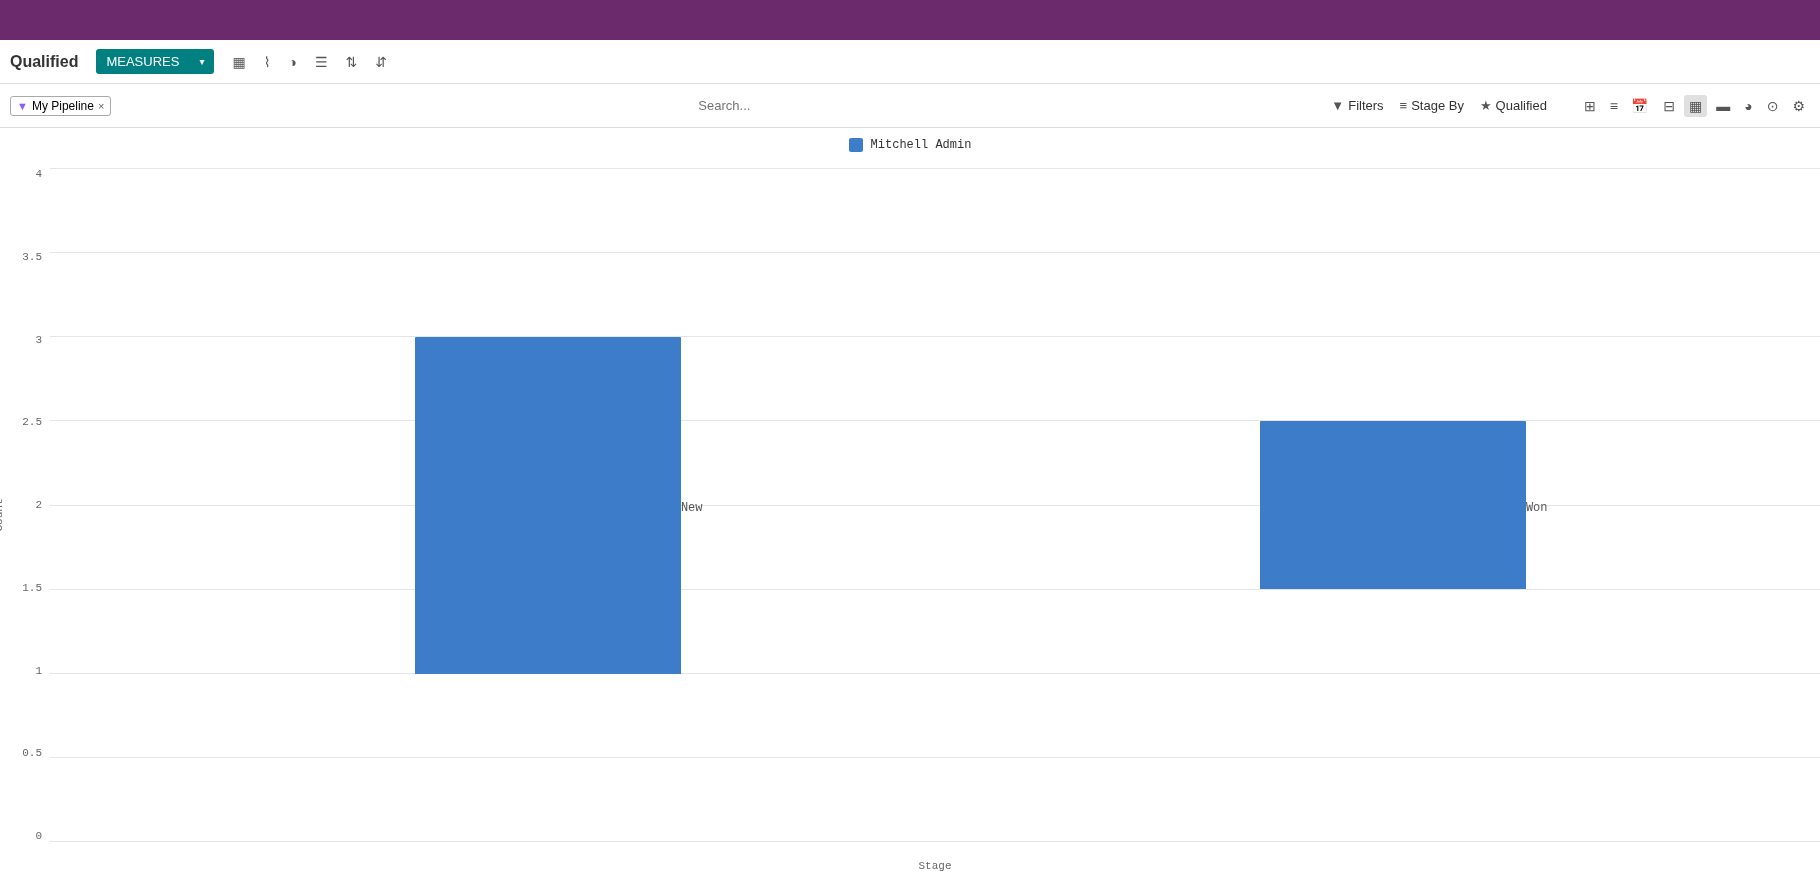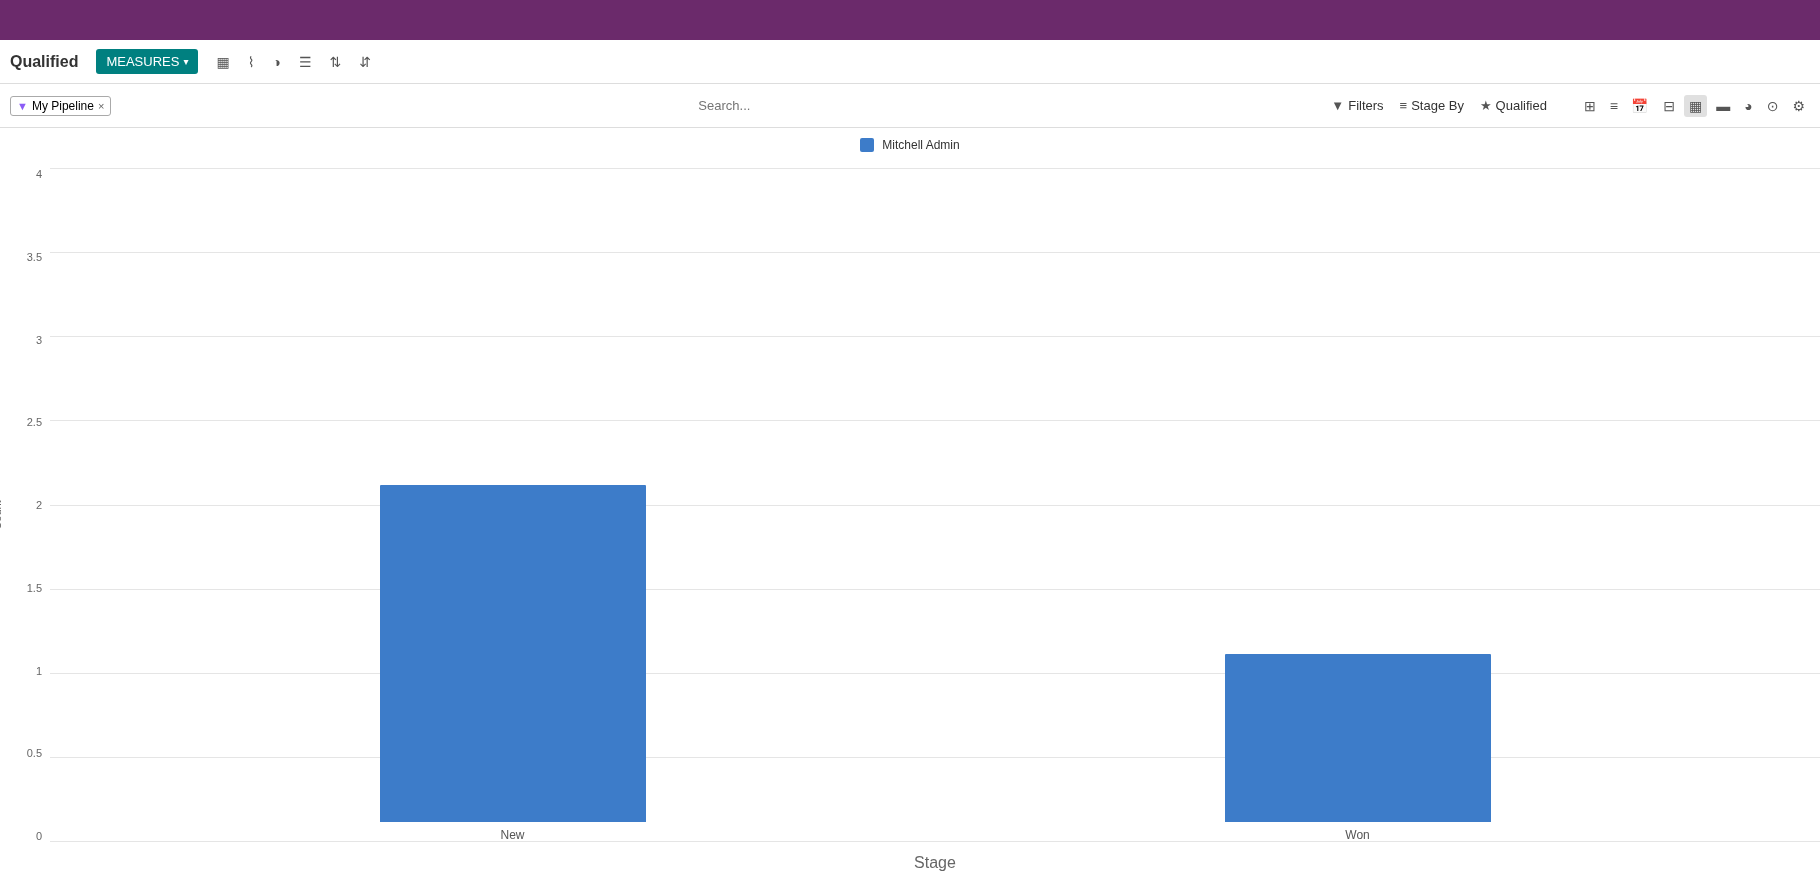--- a/index.html
+++ b/index.html
@@ -33,21 +33,21 @@
     .measures-btn {
       background: #008080;
       color: #fff;
       border: none;
       border-radius: 3px;
       padding: 5px 10px;
       font-size: 13px;
       cursor: pointer;
       display: flex;
       align-items: center;
-      gap: 4px;
+      gap: 20px;
     }
     .measures-btn .arrow { font-size: 10px; }
     .toolbar-icons {
       display: flex;
       align-items: center;
       gap: 6px;
       margin-left: 4px;
     }
     .toolbar-icon-btn {
       background: none;
@@ -130,20 +130,21 @@
       color: #555;
       border-radius: 3px;
     }
     .view-icon-btn.active { background: #e0e0e0; }
 
     
     .chart-area {
       padding: 10px 0;
       position: relative;
       height: calc(100vh - 132px);
+      font-family: Liberation Mono, monospace;
     }
     .chart-legend {
       display: flex;
       align-items: center;
       justify-content: center;
       gap: 8px;
       margin-bottom: 6px;
       font-size: 12px;
       color: #333;
     }
@@ -219,41 +220,41 @@
       left: 0;
       right: 0;
       bottom: 30px;
       display: flex;
       align-items: flex-end;
       justify-content: space-around;
       padding: 0 40px;
     }
     .bar-group {
       display: flex;
-      flex-direction: column;
+      flex-direction: row;
       align-items: center;
       flex: 1;
       max-width: 380px;
       height: 100%;
       justify-content: flex-end;
     }
     .bar {
       width: 70%;
       background: #3d7cc9;
       border-radius: 1px 1px 0 0;
     }
     .bar-label {
       font-size: 12px;
       color: #555;
       margin-top: 6px;
       text-align: center;
     }
     .x-axis-title {
       text-align: center;
-      font-size: 16px;
+      font-size: 11px;
       color: #666;
       margin-top: 2px;
     }
   </style>
 </head>
 <body>
 
 <div class="top-bar"></div>
 
 <div class="header">

